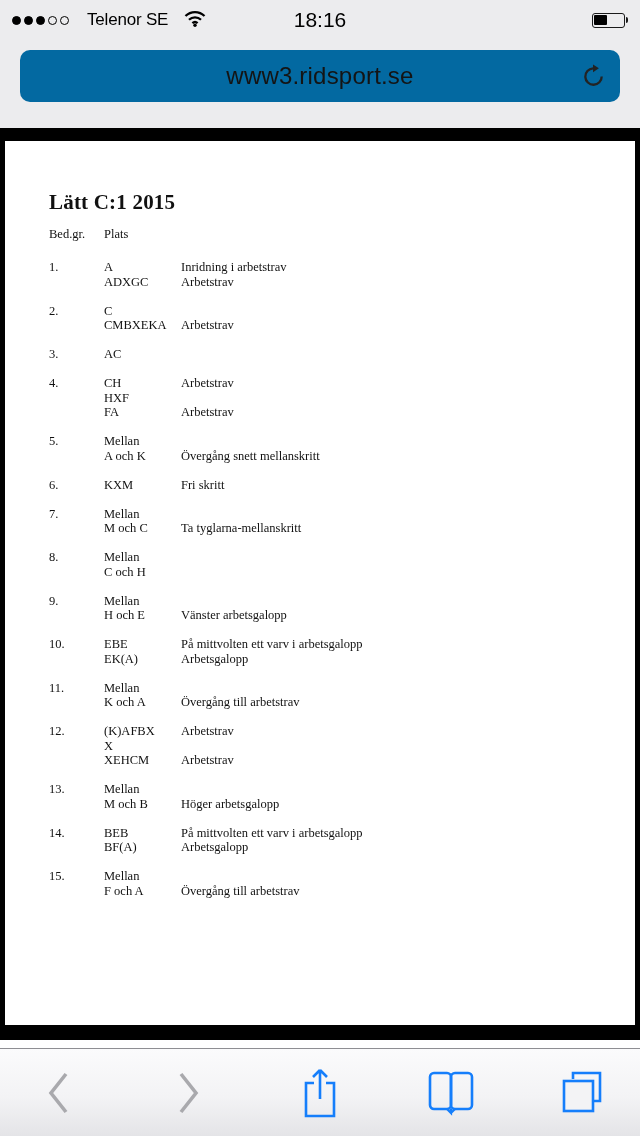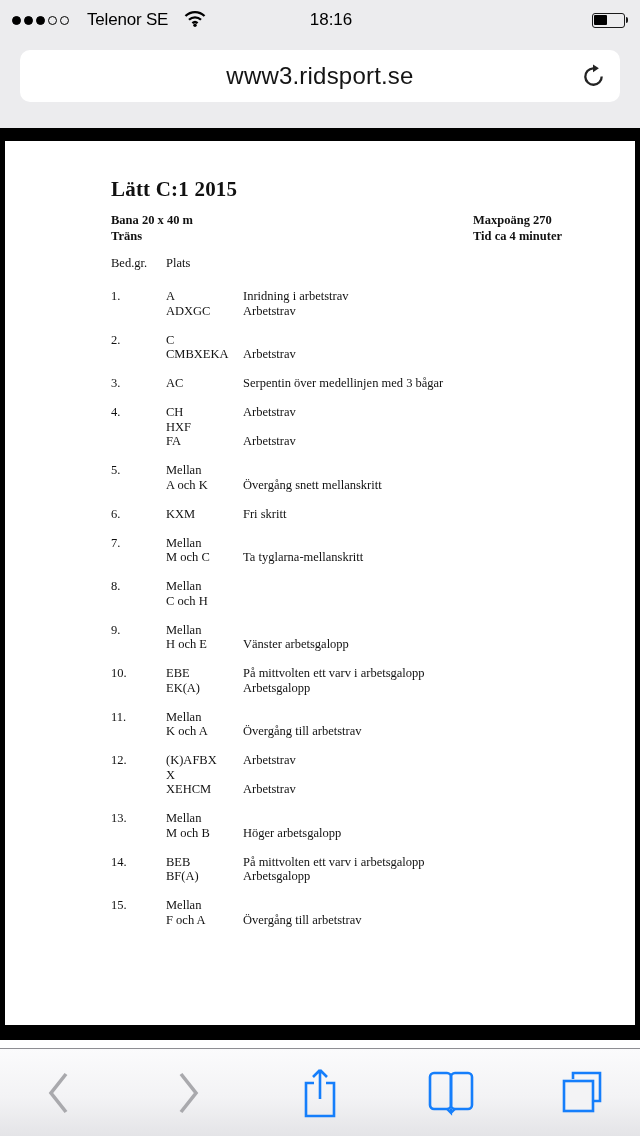--- a/index.html
+++ b/index.html
@@ -8,42 +8,42 @@
 
   
   .status-bar { height:40px; background:#ececee; display:flex; align-items:center;
     position:relative; padding:0 12px; color:#000; }
   .sig-group { display:flex; align-items:center; gap:14px; }
   .dots { display:flex; align-items:center; gap:3px; margin-right:4px; }
   .dot { width:9px; height:9px; border-radius:50%; border:1px solid #000; background:transparent; display:inline-block; }
   .dot.filled { background:#000; }
   .carrier { font-size:17px; letter-spacing:-0.2px; }
   .wifi { margin-left:2px; }
-  .time { position:absolute; left:50%; transform:translateX(-50%); font-size:17px;margin-left:11px; }
+  .time { position:absolute; left:50%; transform:translateX(-50%); font-size:21px; }
   .batt-wrap { margin-left:auto; display:flex; align-items:center; }
   .battery-body { width:33px; height:15px; border:1.5px solid #1a1a1a; border-radius:3px;
     padding:1.5px; display:inline-block; }
   .battery-fill { display:block; height:100%; background:#000; border-radius:1px; }
   .battery-nub { width:2.5px; height:6px; background:#1a1a1a; border-radius:0 2px 2px 0; margin-left:1px; }
 
   
   .url-bar { height:88px; background:#ececee; padding:10px 20px 0 20px; }
-  .url-field { position:relative; height:52px; background:#ffffff; border-radius:10px;
+  .url-field { position:relative; height:52px; background:#0369a1; border-radius:10px;
     display:flex; align-items:center; justify-content:center; }
   .url-text { font-size:24px; color:#141414; letter-spacing:0.2px; }
   .reload-btn { position:absolute; right:12px; top:50%; transform:translateY(-50%);
     width:30px; height:30px; display:flex; align-items:center; justify-content:center; }
 
   
   .content { height:920px; background:#000; position:relative; }
   .page { position:absolute; left:5px; right:5px; top:13px; height:884px; background:#fff;
     font-family:"Liberation Serif", serif; color:#111; }
   .bottom-strip { position:absolute; left:0; right:0; bottom:0; height:8px; background:#fff; }
 
-  .doc { padding:36px 0 0 106px; }
+  .doc { padding:36px 0 0 44px;margin-top:13px; }
   .doc-title { font-size:21px; font-weight:bold; letter-spacing:0.2px; }
   .meta { position:relative; margin-top:10px; font-size:12.5px; font-weight:bold; line-height:16px; }
   .meta-right { position:absolute; left:362px; top:0; }
   .thead { display:grid; grid-template-columns:55px 77px 362px; margin-top:12px;
     font-size:12.5px; font-weight:normal; }
   .ttable { margin-top:18px; font-size:12.5px; line-height:14.5px; }
   .trow { display:grid; grid-template-columns:55px 1fr; margin-bottom:14.5px; }
   .tline { display:grid; grid-template-columns:77px 362px; }
   .c-ror { max-width:362px; }
 
@@ -94,28 +94,20 @@
         <path d="M13.5 1.6 L 19.6 5.55 L 13.5 9.5 Z" fill="#232323"></path>
       </svg>
     </span>
   </div>
 </div>
 
 <div class="content">
   <div class="page">
     <div class="doc">
       <div class="doc-title">Lätt C:1 2015</div>
-      <div class="meta">
-        <div>Bana 20 x 40 m</div>
-        <div>Träns</div>
-        <div class="meta-right">
-          <div>Maxpoäng 270</div>
-          <div>Tid ca 4 minuter</div>
-        </div>
-      </div>
       <div class="thead">
         <div>Bed.gr.</div>
         <div>Plats</div>
       </div>
       <div class="ttable">
           <div class="trow">
             <div class="c-num">1.</div>
             <div class="c-lines">
               <div class="tline">
                 <div class="c-plats">A</div>
@@ -137,21 +129,20 @@
                 <div class="c-plats">CMBXEKA</div>
                 <div class="c-ror">Arbetstrav</div>
               </div>
             </div>
           </div>
           <div class="trow">
             <div class="c-num">3.</div>
             <div class="c-lines">
               <div class="tline">
                 <div class="c-plats">AC</div>
-                <div class="c-ror">Serpentin över medellinjen med 3 bågar</div>
               </div>
             </div>
           </div>
           <div class="trow">
             <div class="c-num">4.</div>
             <div class="c-lines">
               <div class="tline">
                 <div class="c-plats">CH</div>
                 <div class="c-ror">Arbetstrav</div>
               </div>

